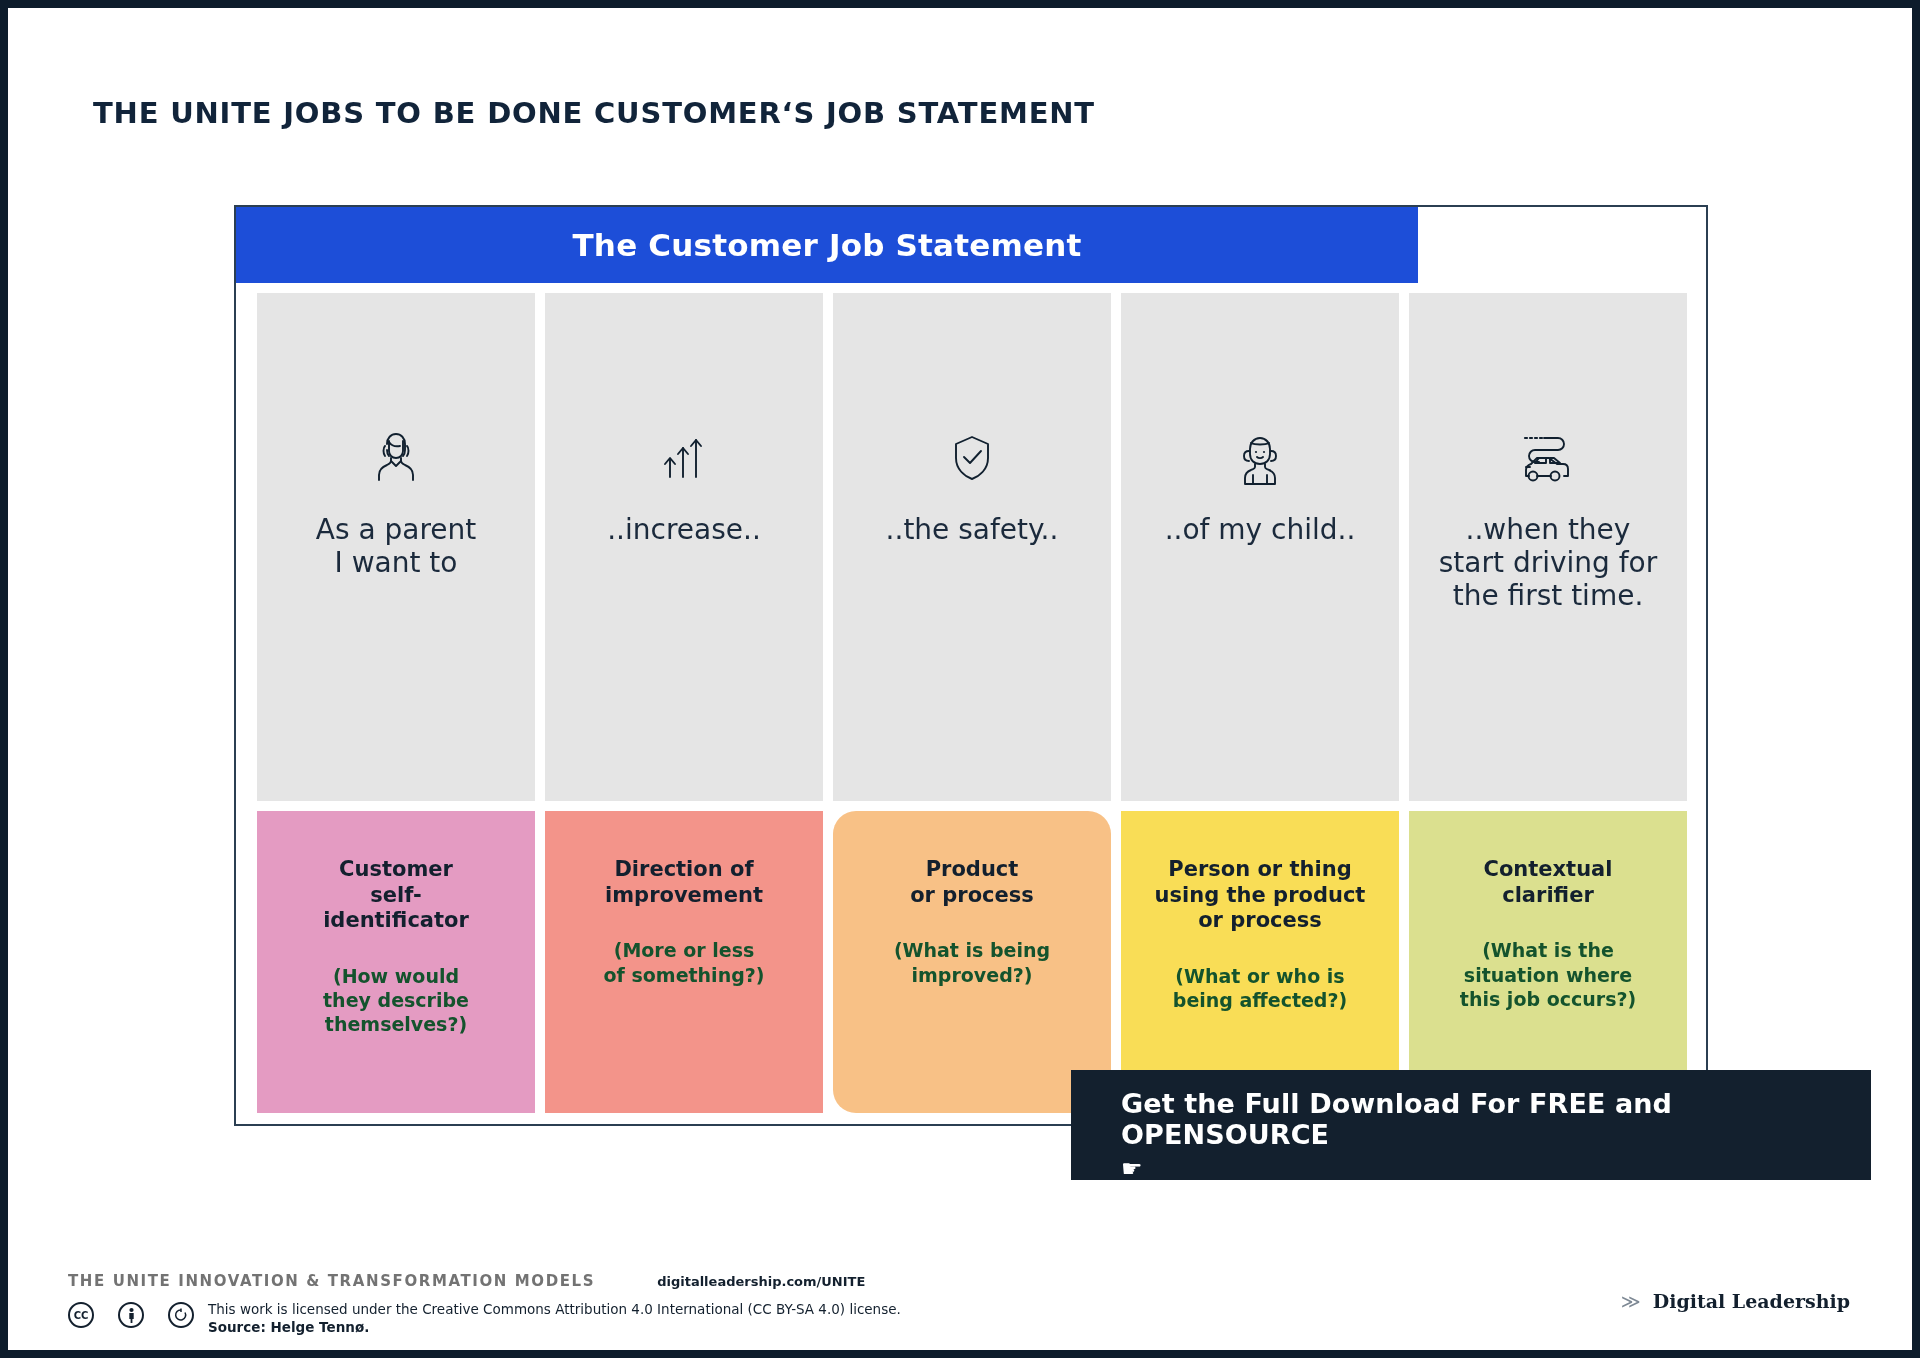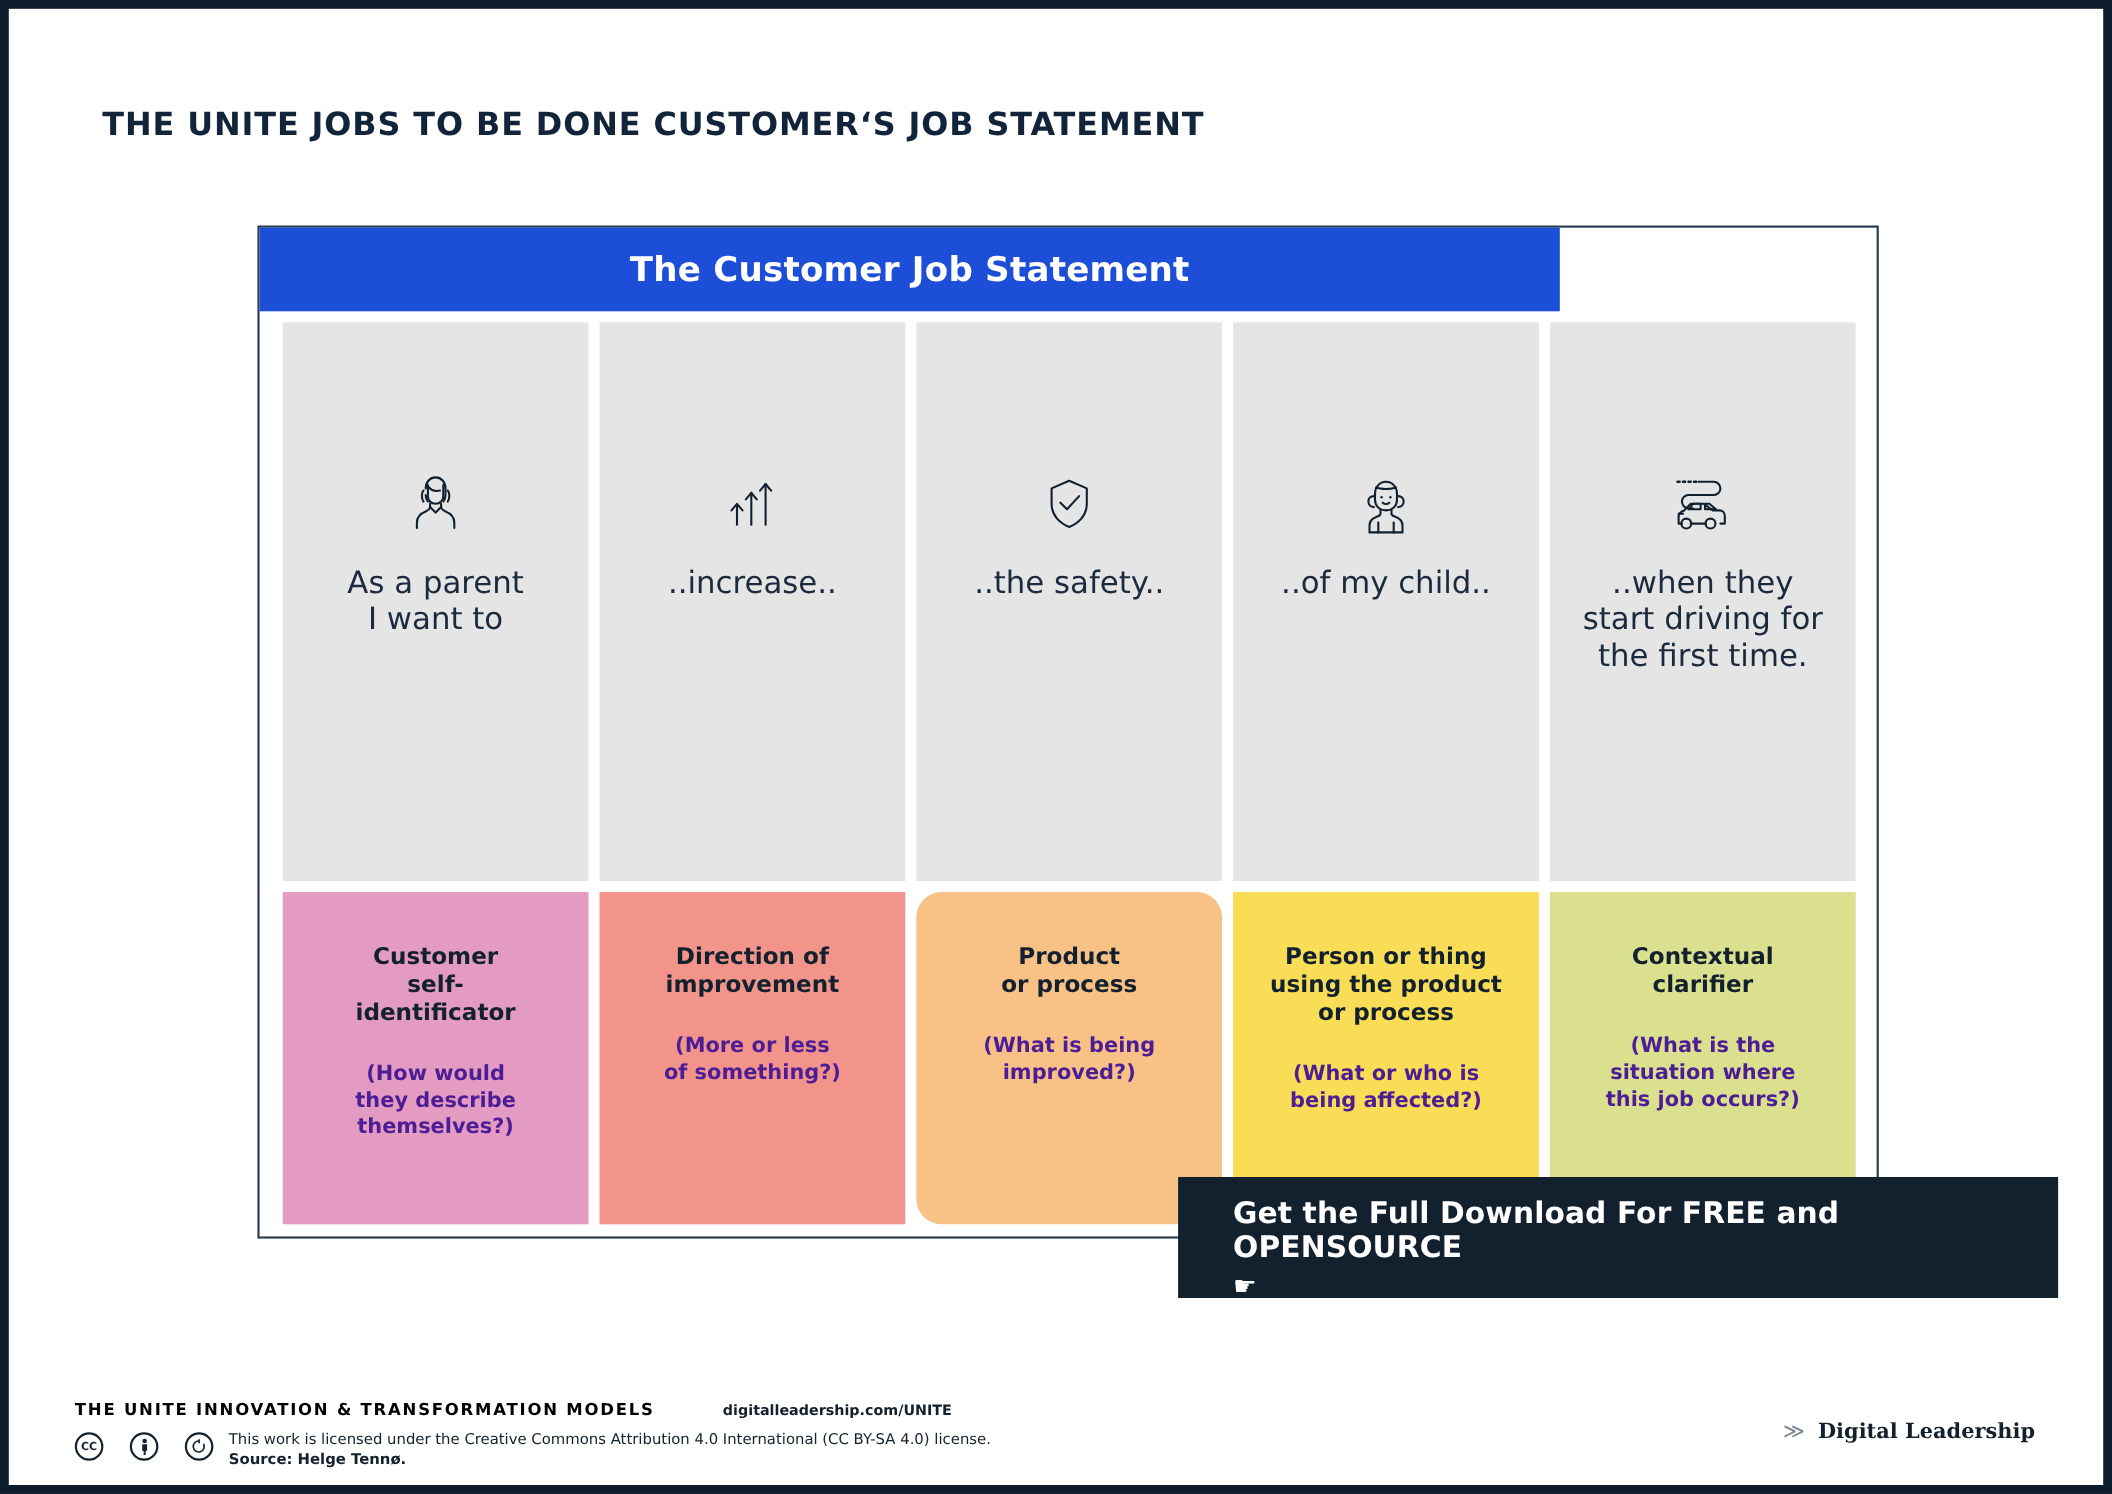--- a/index.html
+++ b/index.html
@@ -94,21 +94,21 @@
     font-size: 21px;
     font-weight: bold;
     color: #13202e;
     line-height: 1.22;
     white-space: pre-line;
   }
   .col-question {
     margin-top: 30px;
     font-size: 19px;
     font-weight: 600;
-    color: #4c1d95;
+    color: #14532d;
     line-height: 1.28;
     white-space: pre-line;
   }
 
   
   .cta-banner {
     position: absolute;
     left: 1063px; top: 1062px;
     width: 800px; height: 110px;
     background: #13202e;
@@ -126,21 +126,21 @@
     font-size: 28px;
     font-weight: bold;
     display: flex; align-items: center; gap: 12px;
   }
   .hand-icon { font-size: 24px; line-height: 1; }
 
   
   .footer { position: absolute; left: 60px; top: 1264px; }
   .footer-brand-row { display: flex; align-items: baseline; gap: 14px; }
   .footer-brand {
-    font-size: 15px; font-weight: bold; letter-spacing: 1.6px; color: #000000;
+    font-size: 15px; font-weight: bold; letter-spacing: 1.6px; color: #737373;
   }
   .footer-url { font-size: 13px; font-weight: bold; color: #13202e; margin-left: 48px; }
   .footer-body { display: flex; align-items: flex-start; margin-top: 9px; gap: 14px; }
   .cc-icons { display: flex; gap: 24px; padding-top: 3px; }
   .cc-badge {
     width: 26px; height: 26px; border: 2px solid #13202e; border-radius: 50%;
     display: flex; align-items: center; justify-content: center;
     font-size: 10px; font-weight: bold; color: #13202e;
   }
   .footer-license { font-size: 13.5px; color: #13202e; line-height: 1.5; }

